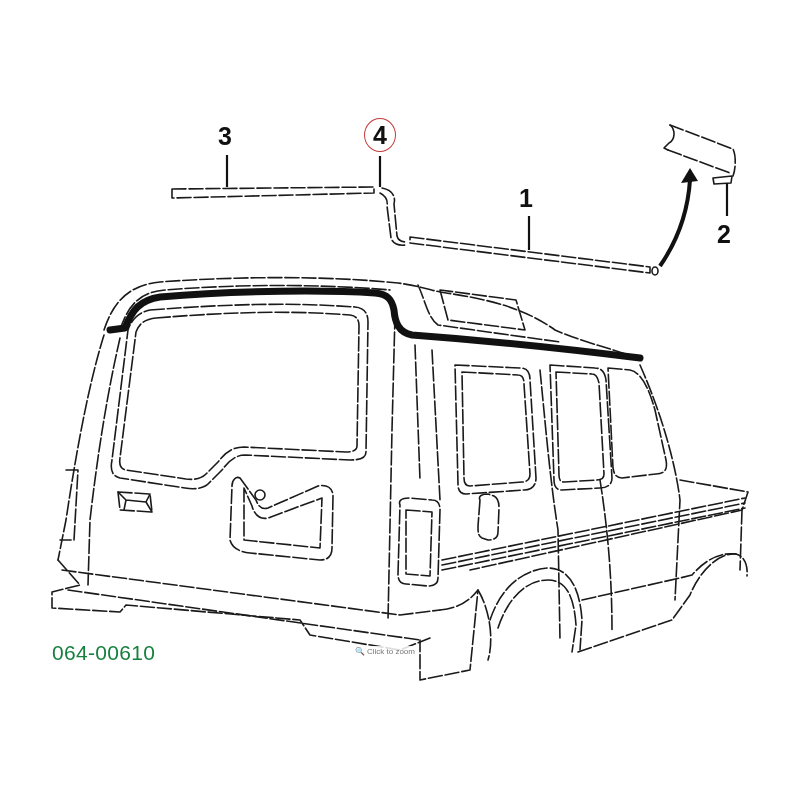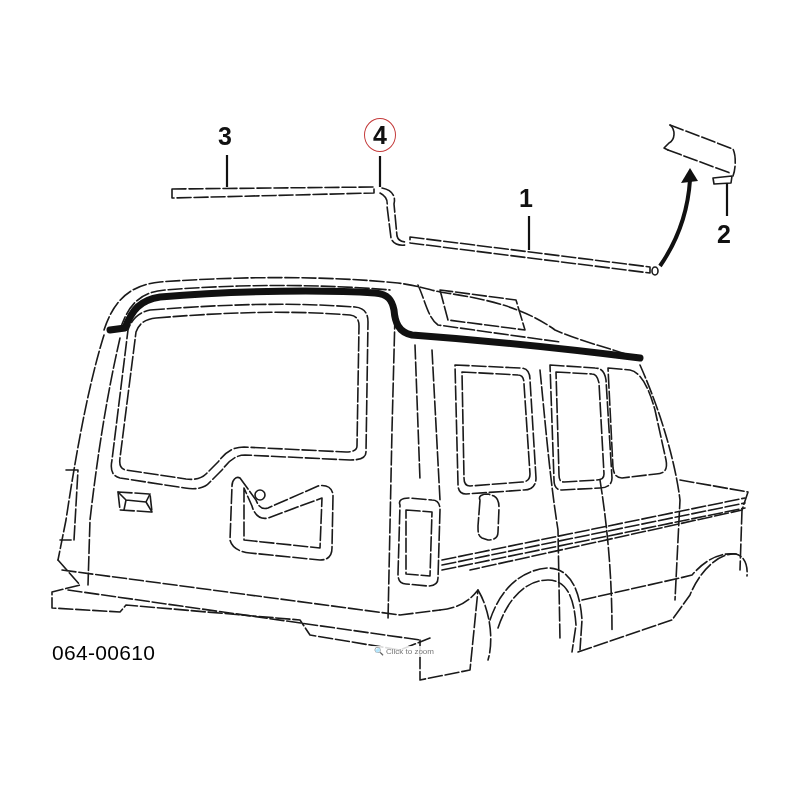--- a/index.html
+++ b/index.html
@@ -8,23 +8,23 @@
     #stage { position: absolute; left: 0; top: 0; width: 800px; height: 800px; }
     svg.art { position: absolute; left: 0; top: 0; }
     .ln { fill: none; stroke: #1a1a1a; stroke-width: 1.6; stroke-linecap: round; stroke-linejoin: round; }
     .dash { stroke-dasharray: 14 3; }
     .heavy { fill: none; stroke: #111; stroke-width: 7; stroke-linecap: round; stroke-linejoin: round; }
     .leader { stroke: #111; stroke-width: 2.2; fill: none; }
     .callout { position: absolute; font-weight: bold; font-size: 25px; color: #111;
                font-family: "Liberation Sans", sans-serif; line-height: 1; }
     .callout.circled { border: 1.3px solid #c43a3a; border-radius: 50%;
                width: 30px; height: 32px; display: flex; align-items: center; justify-content: center; }
-    .partno { position: absolute; left: 52px; top: 641px; font-size: 21px; color: #000000;
+    .partno { position: absolute; left: 52px; top: 641px; font-size: 21px; color: #15803d;
               letter-spacing: 0.3px; }
-    .zoomhint { position: absolute; left: 372px; top: 646px; font-size: 8px; color: #777;
+    .zoomhint { position: absolute; left: 353px; top: 646px; font-size: 8px; color: #777;
                 background: rgba(255,255,255,0.85); padding: 1px 2px; cursor: pointer; }
     .zoomhint .mag { font-size: 8px; margin-right: 2px; }
   </style>
 </head>
 <body>
 
 <div id="stage">
 
   <svg class="art" width="800" height="800" viewBox="0 0 800 800">
 

